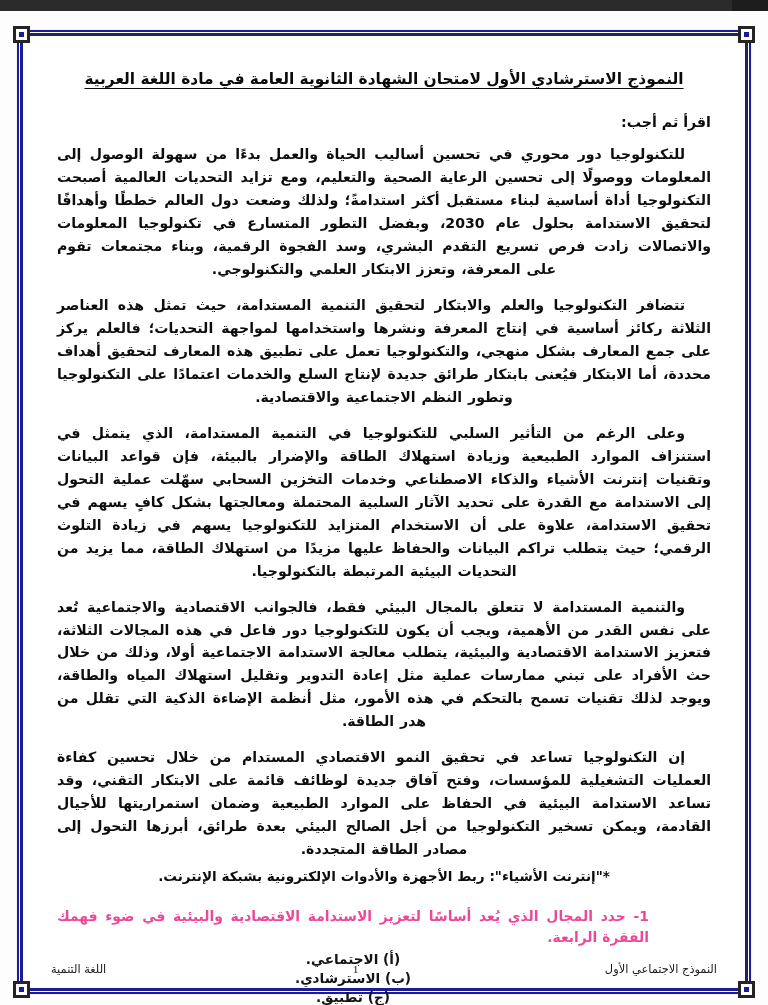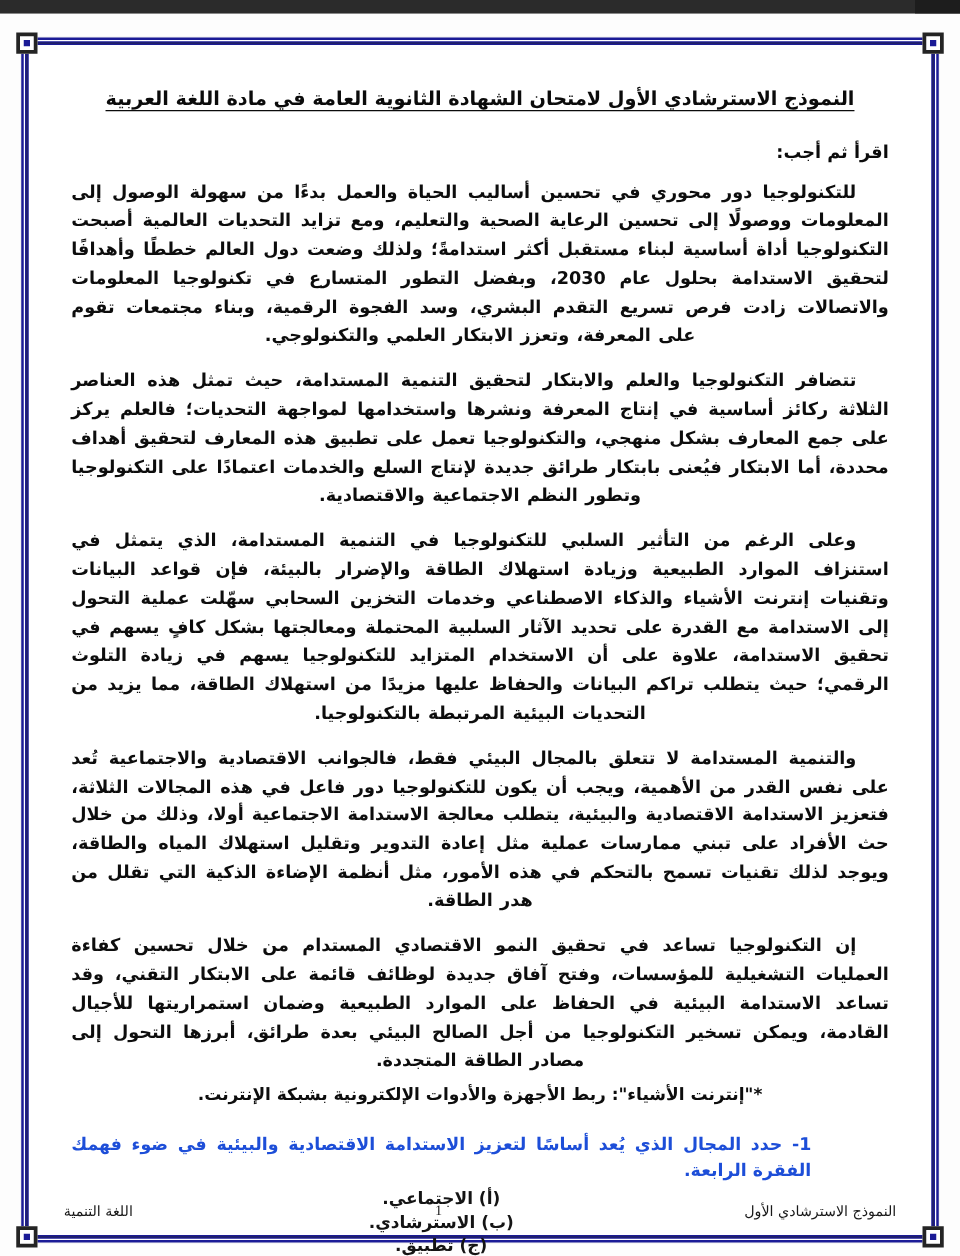--- a/index.html
+++ b/index.html
@@ -134,21 +134,21 @@
     margin: -8px 0 0 0;
     text-align: center;
     line-height: 1.6;
   }
 
   .q-block { margin-top: 18px; }
 
   .question {
     font-weight: bold;
     font-size: 13.9px;
-    color: #1d4ed8;
+    color: #ec4899;
     line-height: 1.5;
     margin: 0 0 2px 0;
     padding-right: 62px;
   }
 
   ul.choices {
     list-style: none;
     margin: 0;
     padding: 0;
   }
@@ -214,19 +214,19 @@
           <li>(أ) الاجتماعي.</li>
           <li>(ب) الاسترشادي.</li>
           <li>(ج) تطبيق.</li>
           <li>(د) الاقتصادي.</li>
         </ul>
       </div>
 
     </div>
 
     <div class="footer">
-      <span class="f-side">النموذج الاسترشادي الأول</span>
+      <span class="f-side">النموذج الاجتماعي الأول</span>
       <span class="f-center">1</span>
       <span class="f-side">اللغة التنمية</span>
     </div>
 
   </div>
 </div>
 
 </body></html>

